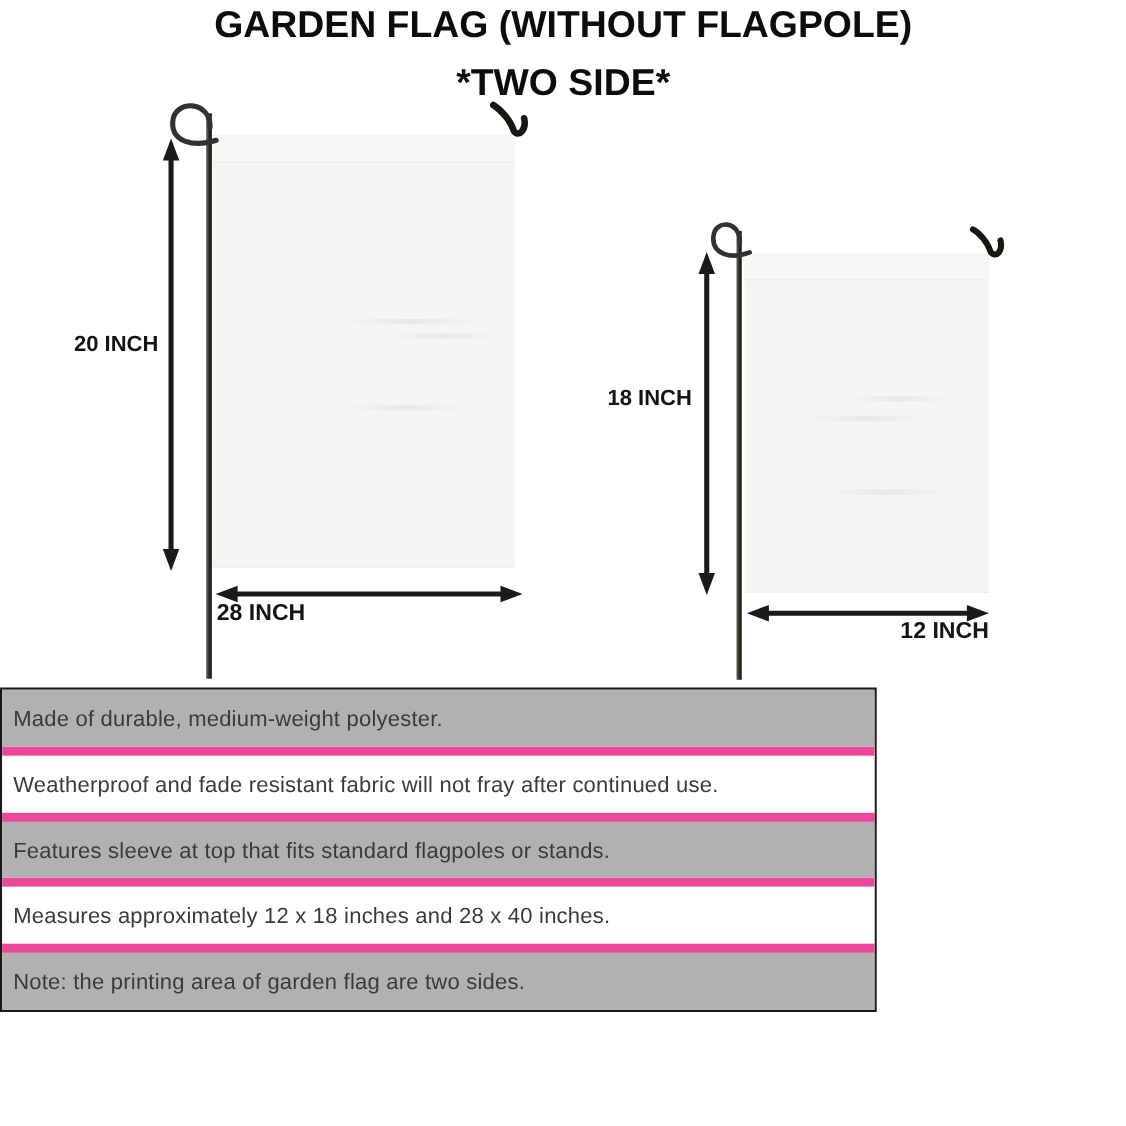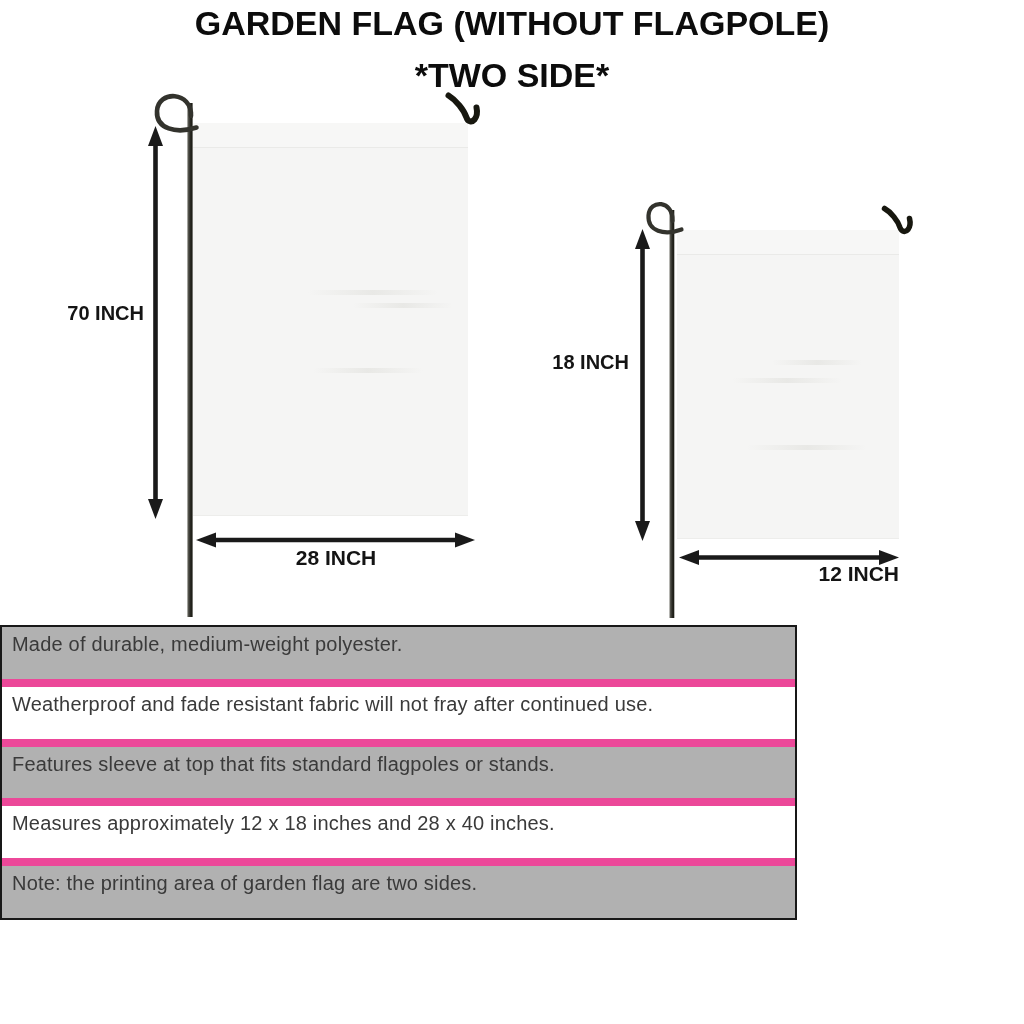--- a/index.html
+++ b/index.html
@@ -36,31 +36,31 @@
 
   
   #hardware { left: 0; top: 0; z-index: 2; }
 
   
   .dim-label {
     font-weight: 800; color: #141414; z-index: 3;
   }
   #label-40 { left: 58px;  top: 302px; width: 86px;  text-align: right;  font-size: 20px; }
   #label-18 { left: 543px; top: 351px; width: 86px;  text-align: right;  font-size: 20px; }
-  #label-28 { left: 197px; top: 546px; width: 278px; text-align: center; font-size: 21px; }
+  #label-28 { left: 197px; top: 546px; width: 278px; text-align: left; font-size: 21px; }
   #label-12 { left: 677px; top: 562px; width: 222px; text-align: right; font-size: 21px; }
 
   
   #specs {
     left: 0; top: 625px; width: 797px; height: 295px;
     border: 2px solid #181818; box-sizing: border-box;
     display: flex; flex-direction: column; z-index: 3;
   }
   .spec-row {
-    flex: 1; box-sizing: border-box; padding: 6px 10px 0 10px;
+    flex: 1; box-sizing: border-box; padding: 16px 10px 0 10px;
     font-size: 20px; color: #3a3a3a; letter-spacing: 0.2px;
   }
   .spec-row + .spec-row { border-top: 8px solid #ec4899; }
   .spec-row:nth-child(odd)  { background: #b1b1b1; }
   .spec-row:nth-child(even) { background: #ffffff; }
 </style>
 </head>
 <body>
 
 <div class="abs title-line" id="title1">GARDEN FLAG (WITHOUT FLAGPOLE)</div>
@@ -115,21 +115,21 @@
     <polygon points="642.5,541 635,521 650,521"></polygon>
   </g>
 
   <g fill="#1a1a1a">
     <line x1="695" y1="557.5" x2="883" y2="557.5" stroke="#1a1a1a" stroke-width="4.6"></line>
     <polygon points="679,557.5 699,550 699,565"></polygon>
     <polygon points="899,557.5 879,550 879,565"></polygon>
   </g>
 </svg>
 
-<div class="abs dim-label" id="label-40">70 INCH</div>
+<div class="abs dim-label" id="label-40">20 INCH</div>
 <div class="abs dim-label" id="label-28">28 INCH</div>
 <div class="abs dim-label" id="label-18">18 INCH</div>
 <div class="abs dim-label" id="label-12">12 INCH</div>
 
 <div class="abs" id="specs">
   <div class="spec-row">Made of durable, medium-weight polyester.</div>
   <div class="spec-row">Weatherproof and fade resistant fabric will not fray after continued use.</div>
   <div class="spec-row">Features sleeve at top that fits standard flagpoles or stands.</div>
   <div class="spec-row">Measures approximately 12 x 18 inches and 28 x 40 inches.</div>
   <div class="spec-row">Note: the printing area of garden flag are two sides.</div>

